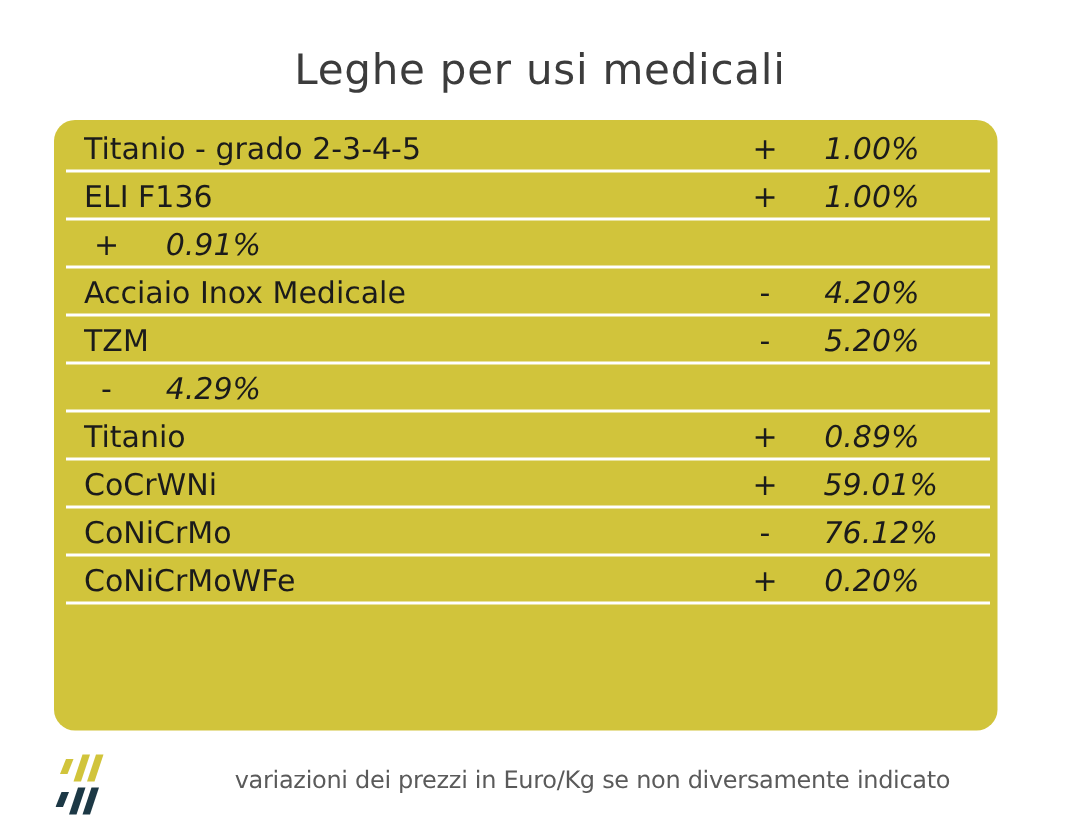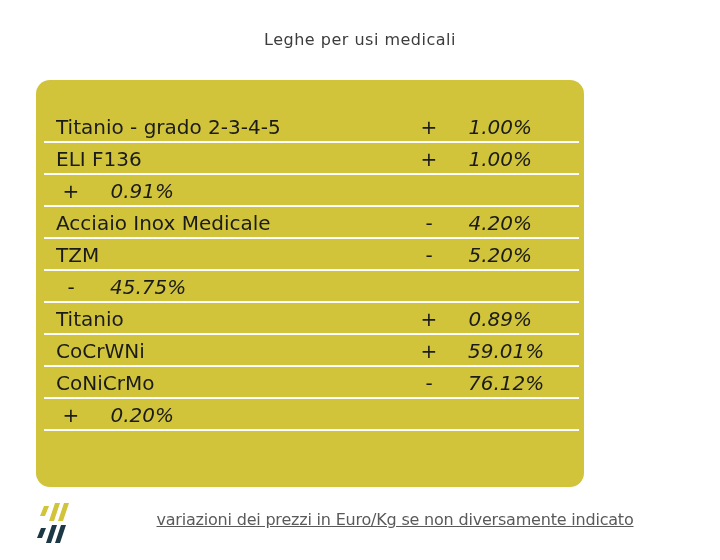--- a/index.html
+++ b/index.html
@@ -8,33 +8,33 @@
     background: #ffffff;
     position: relative;
     overflow: hidden;
     font-family: "DejaVu Sans", "Liberation Sans", sans-serif;
   }
 
   .page-title {
     position: absolute;
     top: 30px; left: 0; right: 0;
     text-align: center;
-    font-size: 16px;
+    font-size: 28px;
     letter-spacing: 0.5px;
     color: #3c3c3c;
   }
 
   .board {
     position: absolute;
     left: 36px; top: 80px;
-    width: 548px; height: 407px;
+    width: 629px; height: 407px;
     background: #d1c43b;
     border-radius: 14px;
     box-sizing: border-box;
-    padding-top: 31px;
+    padding-top: 3px;
   }
 
   .row {
     position: relative;
     height: 32px;
     display: flex;
     align-items: center;
     padding: 0 52px 0 20px;
     box-sizing: border-box;
   }
@@ -68,21 +68,20 @@
     font-style: italic;
   }
 
   .footer-note {
     position: absolute;
     top: 510px; left: 78px; right: 8px;
     text-align: center;
     font-size: 16px;
     letter-spacing: -0.2px;
     color: #5a5a5a;
-    text-decoration: underline;
   }
 
   .brand-logo {
     position: absolute;
     left: 37px; top: 501px;
     width: 40px; height: 44px;
   }
 </style>
 </head>
 <body>
@@ -109,38 +108,39 @@
     <span class="cell-sign">-</span>
     <span class="cell-value">4.20%</span>
   </div>
   <div class="row">
     <span class="cell-name">TZM</span>
     <span class="cell-sign">-</span>
     <span class="cell-value">5.20%</span>
   </div>
   <div class="row">
     <span class="cell-sign">-</span>
-    <span class="cell-value">45.75%</span>
+    <span class="cell-value">4.29%</span>
   </div>
   <div class="row">
     <span class="cell-name">Titanio</span>
     <span class="cell-sign">+</span>
     <span class="cell-value">0.89%</span>
   </div>
   <div class="row">
     <span class="cell-name">CoCrWNi</span>
     <span class="cell-sign">+</span>
     <span class="cell-value">59.01%</span>
   </div>
   <div class="row">
     <span class="cell-name">CoNiCrMo</span>
     <span class="cell-sign">-</span>
     <span class="cell-value">76.12%</span>
   </div>
   <div class="row">
+    <span class="cell-name">CoNiCrMoWFe</span>
     <span class="cell-sign">+</span>
     <span class="cell-value">0.20%</span>
   </div>
 </div>
 
 <svg class="brand-logo" viewBox="0 0 40 44" xmlns="http://www.w3.org/2000/svg" aria-hidden="true">
   <g fill="#d1c43b">
     <path d="M3,15 L8,15 L12,5 L7,5 Z"></path>
     <path d="M12,20 L17,20 L23,2 L18,2 Z"></path>
     <path d="M21,20 L26,20 L32,2 L27,2 Z"></path>

